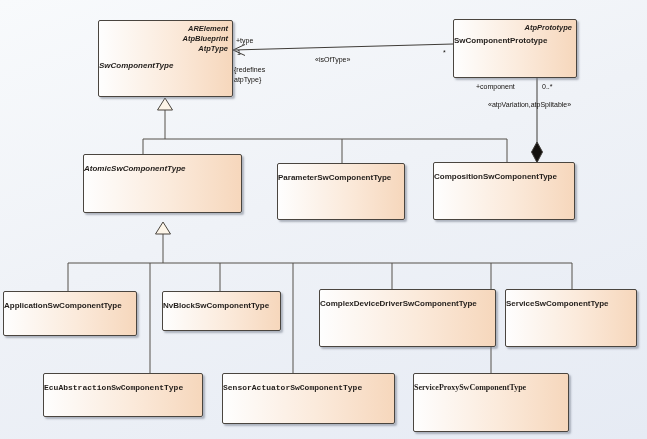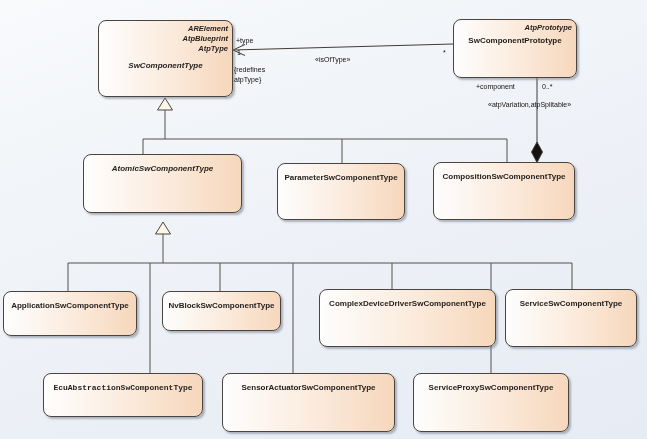--- a/index.html
+++ b/index.html
@@ -4,27 +4,27 @@
 <style>
   html,body{margin:0;padding:0;}
   body{font-family:"Liberation Sans",sans-serif;}
   .canvas{
     position:relative;width:647px;height:439px;overflow:hidden;
     background:linear-gradient(160deg,#f8fafc 0%,#eff2f7 45%,#e6ebf4 100%);
   }
   svg.wires{position:absolute;left:0;top:0;z-index:1;}
   .uml-box{
     position:absolute;z-index:2;box-sizing:border-box;
-    border:1px solid #4a453f;border-radius:8px;
+    border:1px solid #4a453f;border-radius:2px;
     background:linear-gradient(90deg,#fefefe 0%,#fbeadb 55%,#f6d7bc 100%);
     box-shadow:2px 2px 2px rgba(120,128,142,.55);
     color:#211d1a;
   }
   .uml-box .cname{
-    font-size:8px;font-weight:bold;text-align:center;
+    font-size:8px;font-weight:bold;
     padding-top:9px;letter-spacing:0;white-space:nowrap;overflow:hidden;
   }
   .uml-box .cname.it{font-style:italic;}
   .uml-box .parents{padding:3px 4px 0 0;}
   .uml-box .parents div{
     font-size:7.5px;font-weight:bold;font-style:italic;
     text-align:right;line-height:10px;white-space:nowrap;
   }
   .uml-box .cname.stacked{padding-top:7px;}
   .lbl{
@@ -113,25 +113,25 @@
   </div>
 
   <div class="uml-box" style="left:505px;top:289px;width:132px;height:58px;">
     <div class="cname">ServiceSwComponentType</div>
   </div>
 
   <div class="uml-box" style="left:43px;top:373px;width:160px;height:44px;font-family:Liberation Mono, monospace;">
     <div class="cname">EcuAbstractionSwComponentType</div>
   </div>
 
-  <div class="uml-box" style="left:222px;top:373px;width:173px;height:59px;">
+  <div class="uml-box" style="left:222px;top:373px;width:173px;height:51px;font-family:Liberation Mono, monospace;">
     <div class="cname">SensorActuatorSwComponentType</div>
   </div>
 
-  <div class="uml-box" style="left:413px;top:373px;width:156px;height:59px;">
+  <div class="uml-box" style="left:413px;top:373px;width:156px;height:59px;font-family:Liberation Serif, serif;">
     <div class="cname">ServiceProxySwComponentType</div>
   </div>
 
   <div class="lbl" style="left:236px;top:36px;">+type</div>
   <div class="lbl" style="left:237px;top:48px;">1</div>
   <div class="lbl" style="left:234px;top:65px;">{redefines</div>
   <div class="lbl" style="left:234px;top:75px;">atpType}</div>
   <div class="lbl" style="left:315px;top:55px;">«isOfType»</div>
   <div class="lbl" style="left:443px;top:48px;">*</div>
   <div class="lbl" style="left:476px;top:82px;">+component</div>

